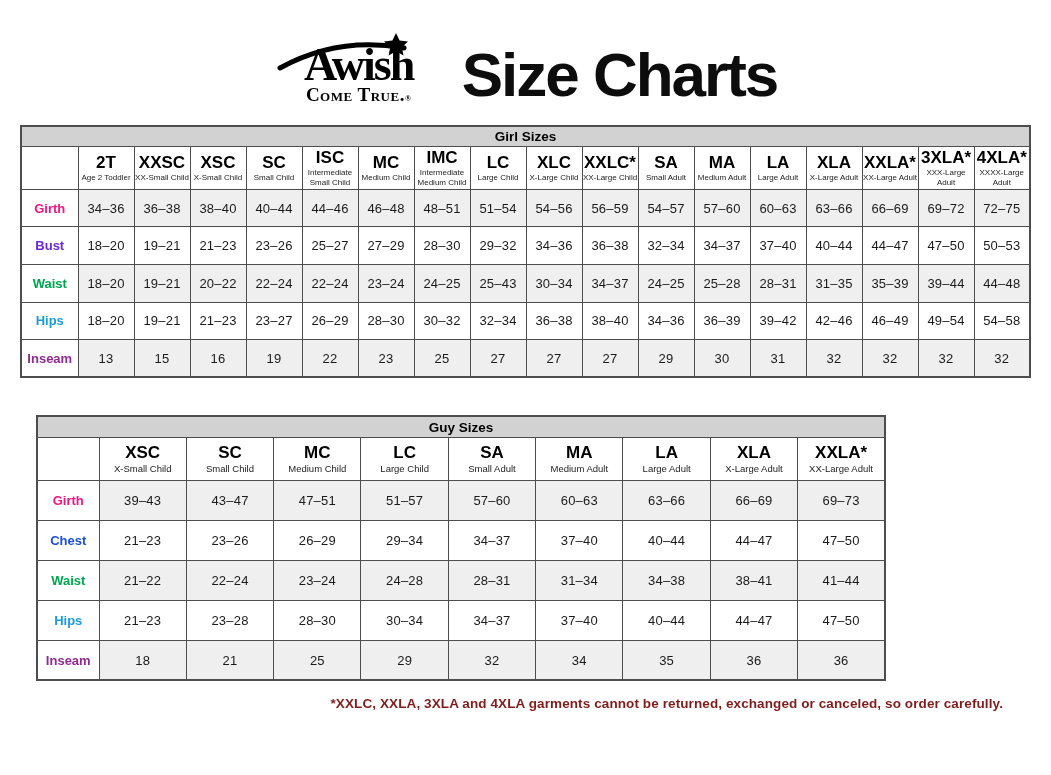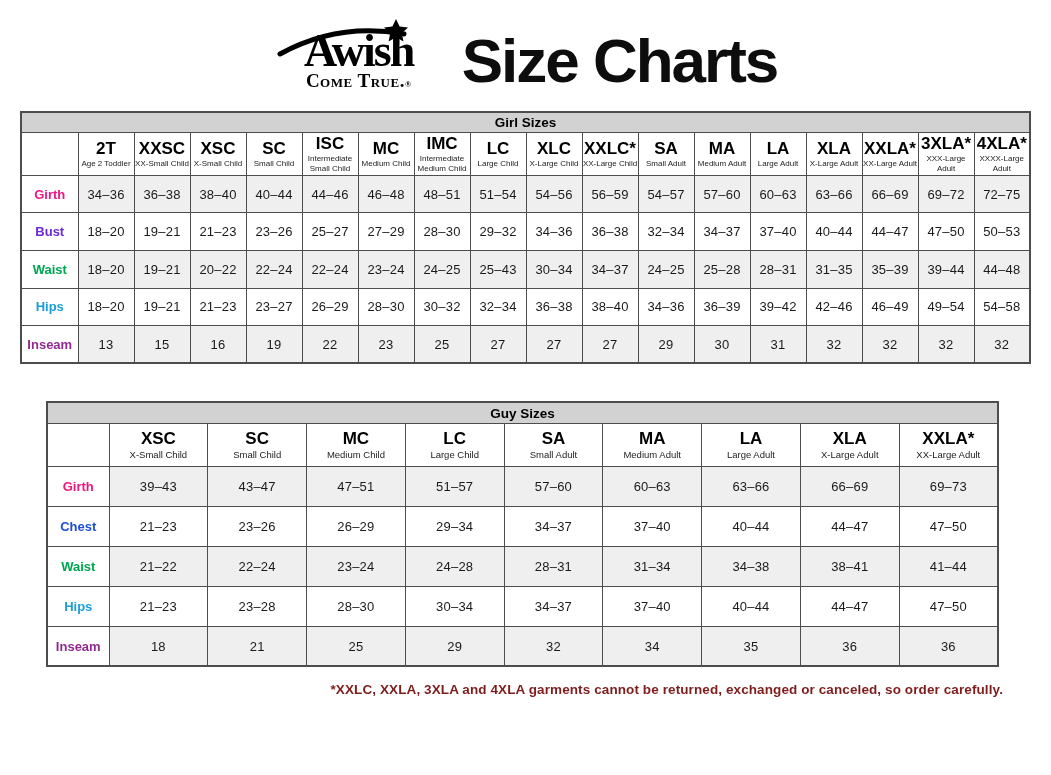--- a/index.html
+++ b/index.html
@@ -8,21 +8,21 @@
     width:1051px; height:775px;
     font-family:"Liberation Sans", sans-serif;
     color:#1a1a1a;
     overflow:hidden;
   }
   .page { width:1051px; height:775px; position:relative; }
 
   
   .masthead {
     display:flex; align-items:center; justify-content:center;
-    gap:18px; padding-top:30px;
+    gap:18px; padding-top:44px;
   }
   .brand {
     position:relative;
     font-family:"Liberation Serif", serif;
     text-align:center; color:#000;
     width:170px; flex:0 0 auto;
   }
   .brand-top {
     font-size:46px; font-weight:bold; letter-spacing:-2px; line-height:0.92;
   }
@@ -43,21 +43,21 @@
     text-align:center; font-size:17px; margin-top:10px; color:#111;
     letter-spacing:0.2px;
   }
 
   
   table.stable {
     border-collapse:collapse; table-layout:fixed;
     border:2px solid #4d4d4d;
   }
   #girl-table table { width:1011px; margin-left:20px; margin-top:19px; }
-  #guy-table  table { width:953px;  margin-left:46px; margin-top:37px; }
+  #guy-table  table { width:850px;  margin-left:36px; margin-top:37px; }
   .stable td { border:1.5px solid #4d4d4d; text-align:center; vertical-align:middle; background:#fff; }
   td.band {
     background:#d2d2d2; font-weight:bold; font-size:13.5px; color:#000;
     height:20px; padding:1px 8px;
   }
   #guy-table td.band { height:21px; }
   tr.hdr td { height:43px; }
   .colhead .code { font-weight:bold; font-size:17px; color:#000; line-height:1.15; }
   .colhead .desc { font-size:8px; color:#222; line-height:1.25; margin-top:1px; }
   #guy-table .colhead .desc { font-size:9.5px; }

